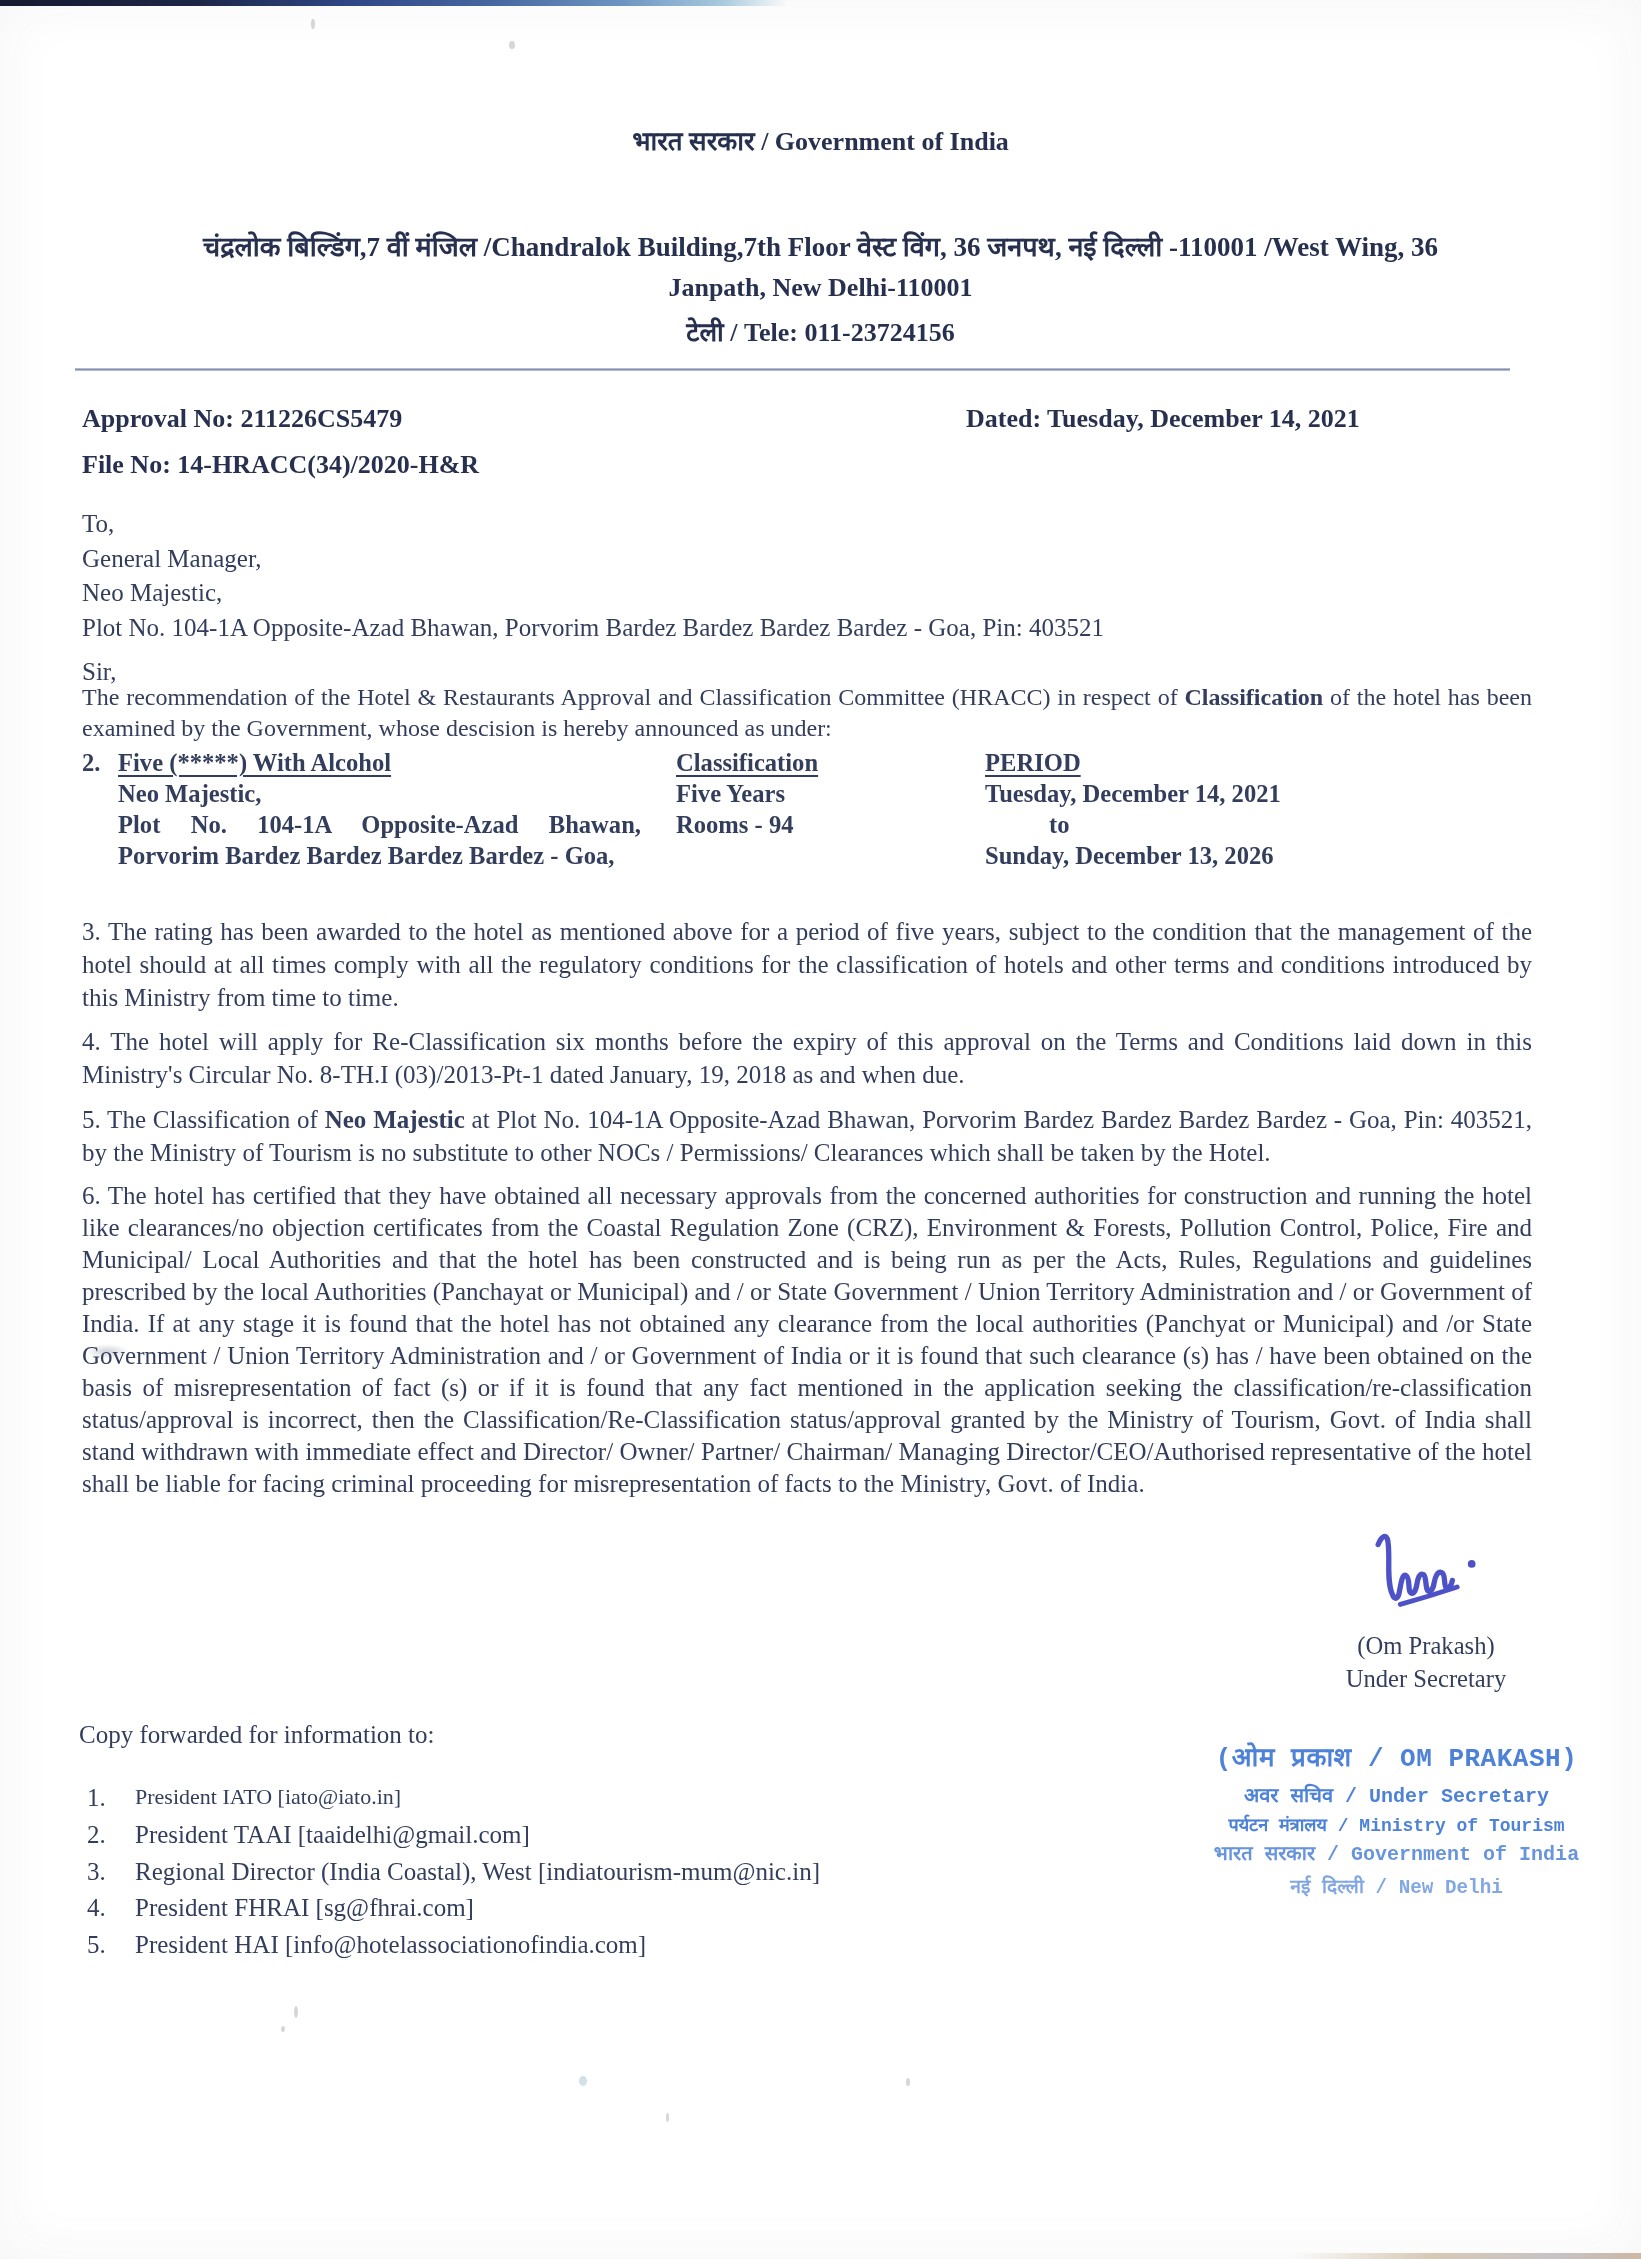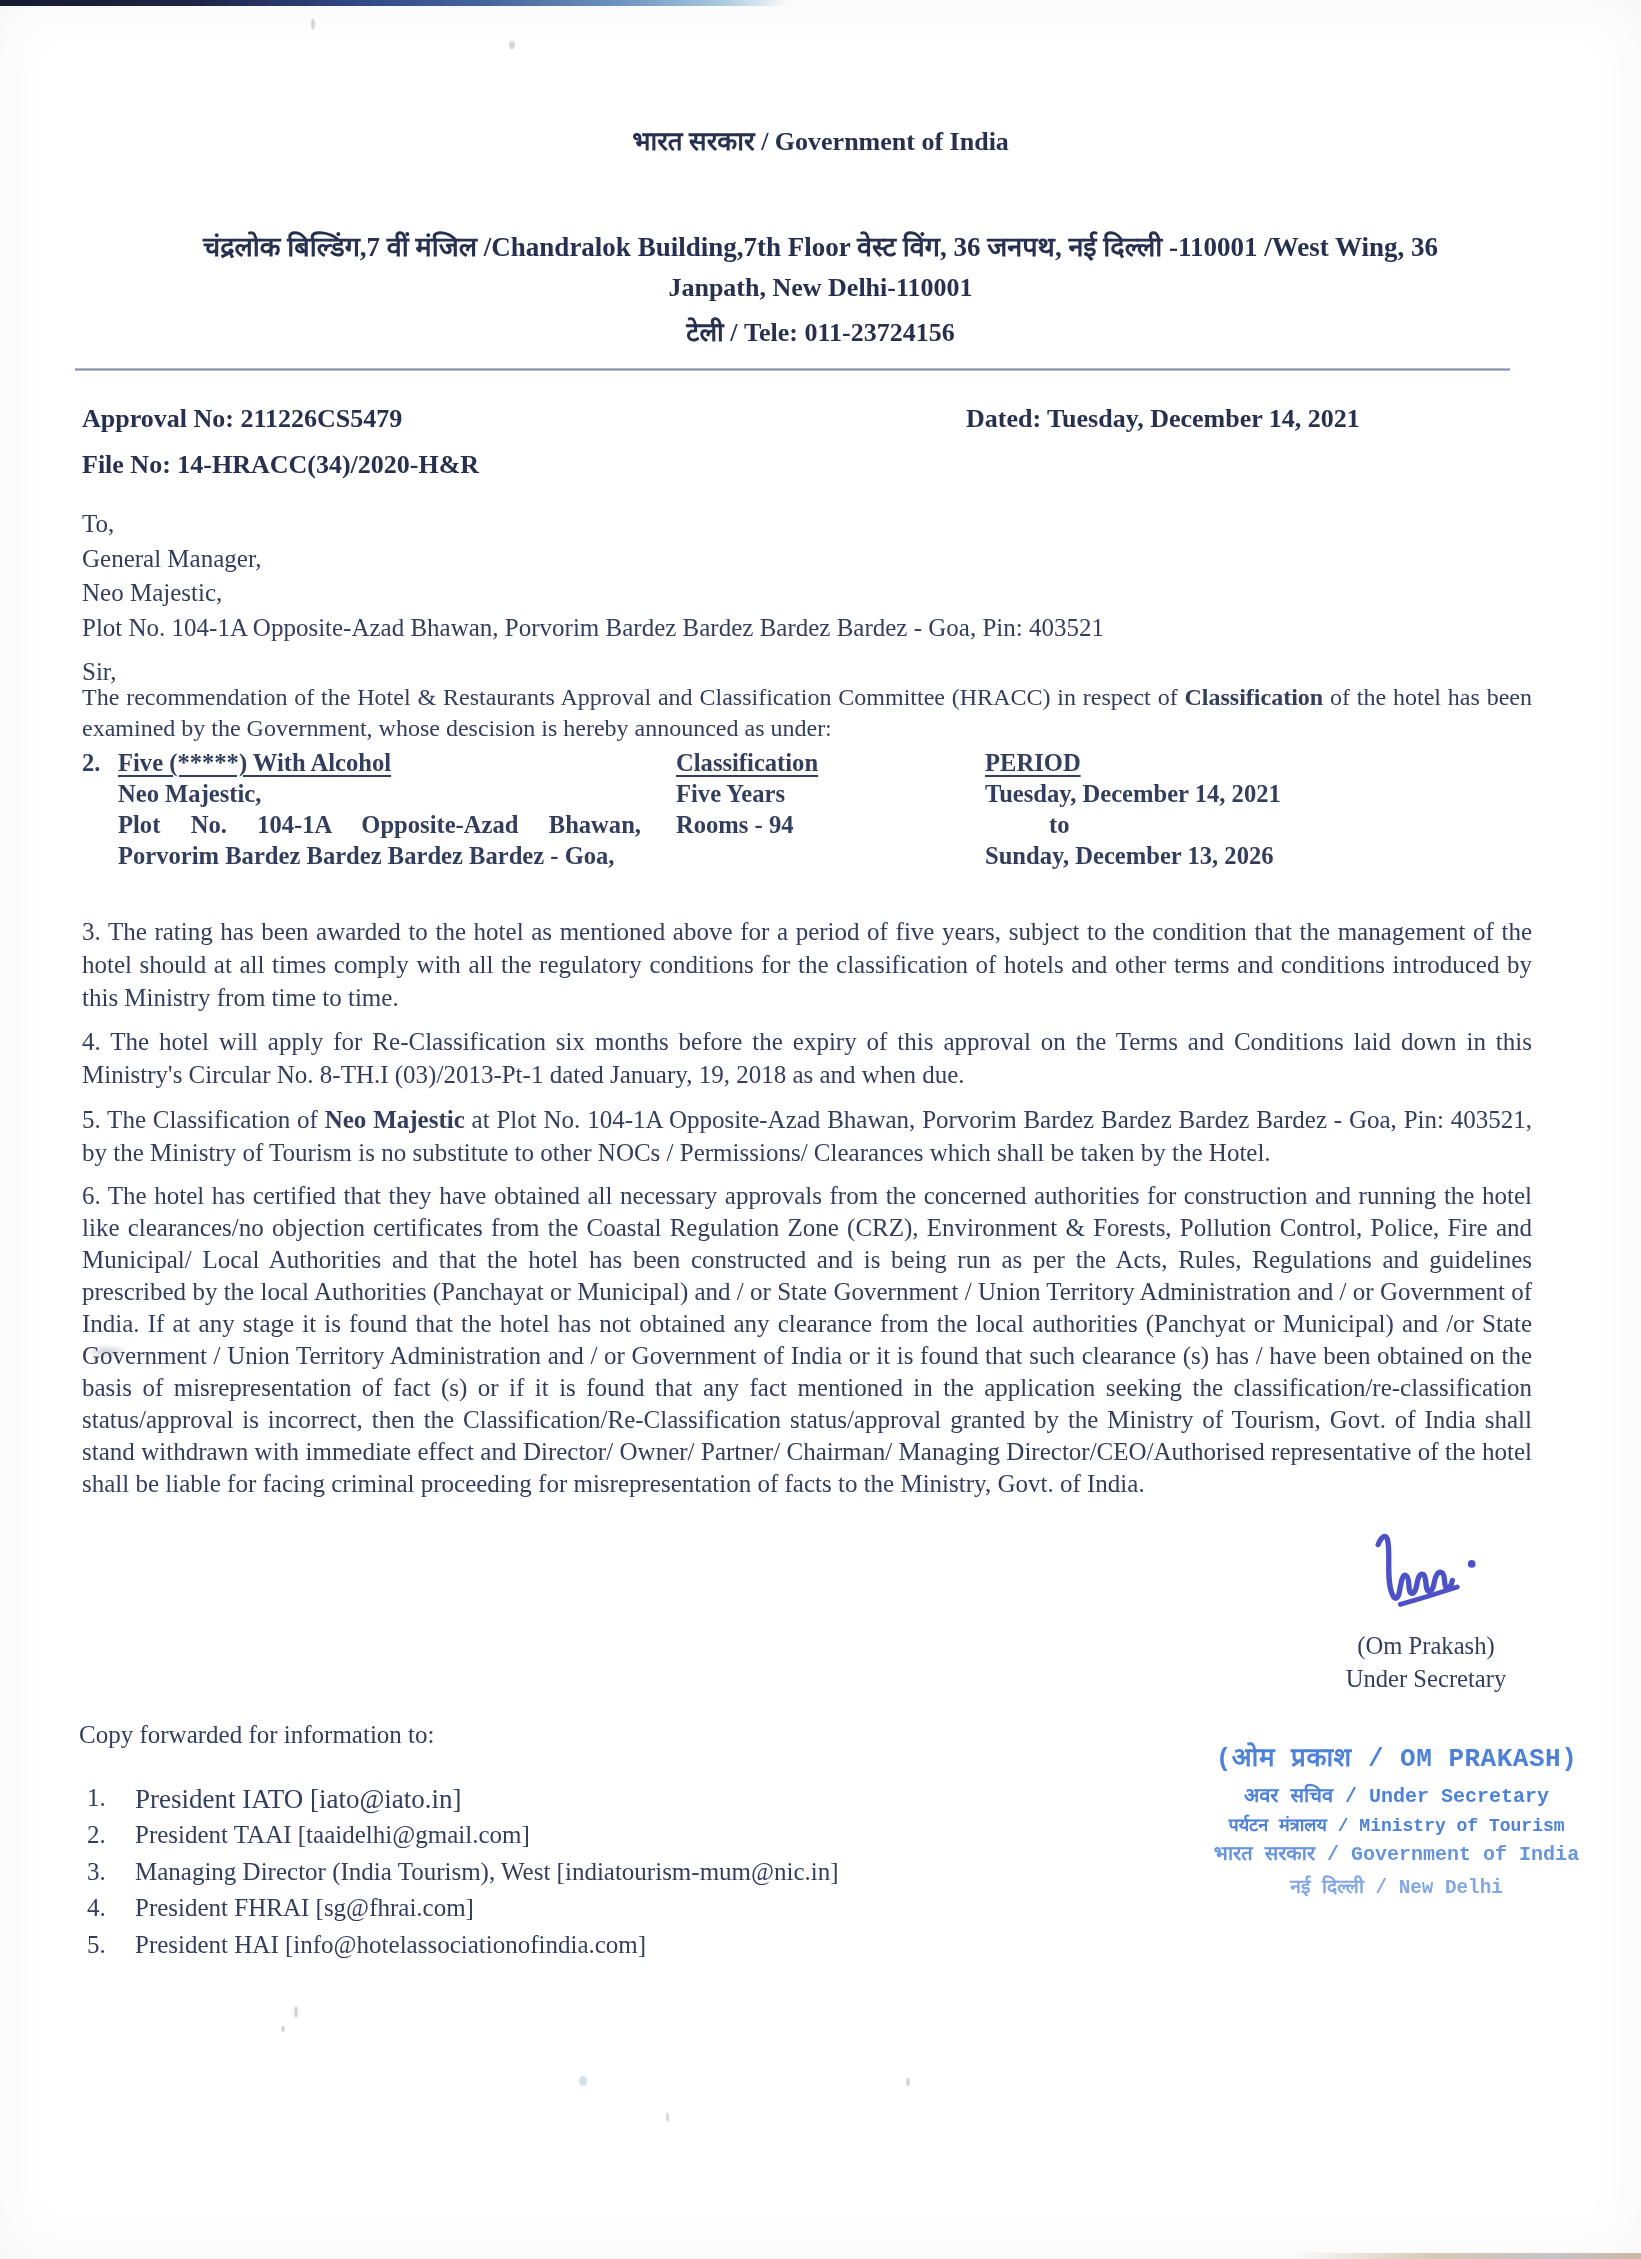--- a/index.html
+++ b/index.html
@@ -120,27 +120,27 @@
     <div class="s1">(ओम प्रकाश / OM PRAKASH)</div>
     <div class="s2">अवर सचिव / Under Secretary</div>
     <div class="s3">पर्यटन मंत्रालय / Ministry of Tourism</div>
     <div class="s4">भारत सरकार / Government of India</div>
     <div class="s5">नई दिल्ली / New Delhi</div>
   </div>
 
   <div class="abs" style="left:79px;top:1721px;font-size:25px">Copy forwarded for information to:</div>
 
   <div class="abs" style="left:87px;top:1784px;font-size:25px">1.</div>
-  <div class="abs" style="left:135px;top:1784px;font-size:27px">President IATO [iato@iato.in]</div>
+  <div class="abs" style="left:135px;top:1784px;font-size:22px">President IATO [iato@iato.in]</div>
 
   <div class="abs" style="left:87px;top:1821px;font-size:25px">2.</div>
   <div class="abs" style="left:135px;top:1821px;font-size:25px">President TAAI [taaidelhi@gmail.com]</div>
 
   <div class="abs" style="left:87px;top:1858px;font-size:25px">3.</div>
-  <div class="abs" style="left:135px;top:1858px;font-size:25px">Managing Director (India Tourism), West [indiatourism-mum@nic.in]</div>
+  <div class="abs" style="left:135px;top:1858px;font-size:25px">Regional Director (India Coastal), West [indiatourism-mum@nic.in]</div>
 
   <div class="abs" style="left:87px;top:1894px;font-size:25px">4.</div>
   <div class="abs" style="left:135px;top:1894px;font-size:25px">President FHRAI [sg@fhrai.com]</div>
 
   <div class="abs" style="left:87px;top:1931px;font-size:25px">5.</div>
   <div class="abs" style="left:135px;top:1931px;font-size:25px">President HAI [info@hotelassociationofindia.com]</div>
 
 </div>
 
 

